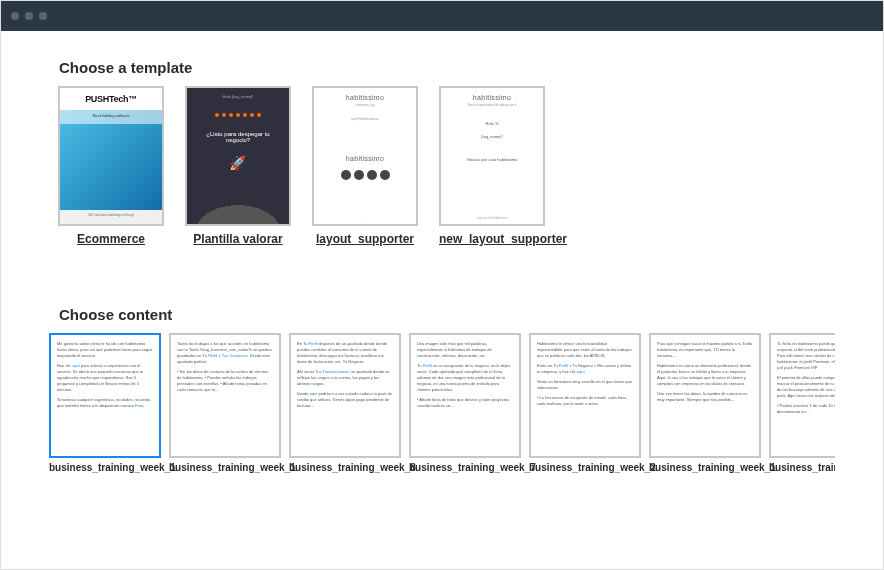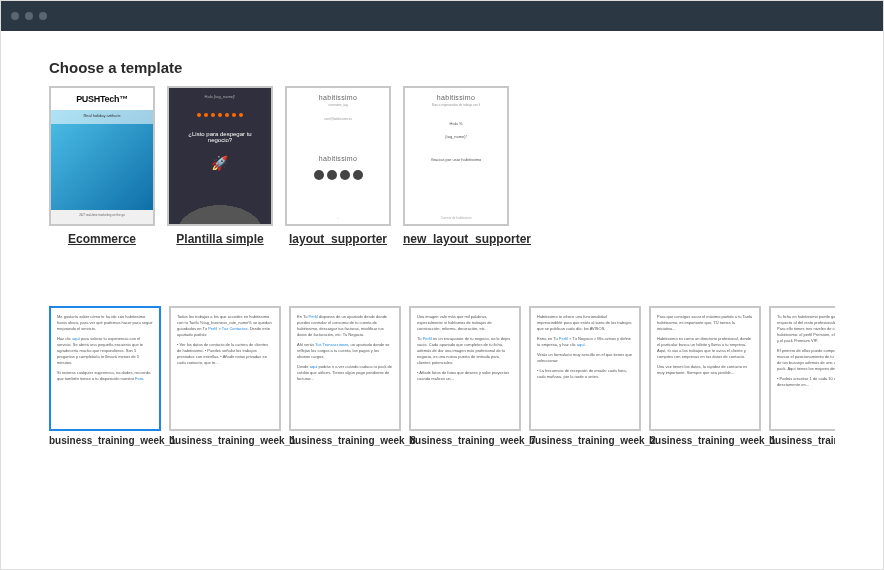--- a/index.html
+++ b/index.html
@@ -1,23 +1,23 @@
 <!DOCTYPE html>
 <html><head>
 <meta charset="utf-8">
 <style>
   * { box-sizing: border-box; margin: 0; padding: 0; }
   body { font-family: -apple-system, BlinkMacSystemFont, "Segoe UI", Arial, sans-serif; background: #fff; font-size: 12px; color: #333; }
   .window { width: 884px; height: 570px; border: 1px solid #ddd; background: #fff; overflow: hidden; position: relative; }
   .titlebar { height: 30px; background: #2b3742; display: flex; align-items: center; padding-left: 10px; gap: 6px; }
   .titlebar .dot { width: 8px; height: 8px; border-radius: 50%; background: #5a6672; }
   .content { padding: 28px 48px 20px 48px; height: calc(570px - 30px); }
-  .section-title { font-size: 15px; font-weight: 700; color: #2b2b2b; margin-bottom: 10px; }
+  .section-title { font-size: 15px; font-weight: 700; color: #2b2b2b; margin-bottom: 10px; margin-left: 10px; }
   .template-row { display: flex; gap: 12px; margin-bottom: 60px; }
-  .template-card { width: 106px; text-align: center; cursor: pointer; }
+  .template-card { width: 106px; text-align: center; cursor: pointer; margin-left: 9px; }
   .template-thumb { width: 106px; height: 140px; border: 2px solid #c7c7c7; background: #fafafa; position: relative; overflow: hidden; display: flex; flex-direction: column; }
   .template-card.selected .template-thumb { border-color: #1e87e5; }
   .template-label { font-size: 12px; font-weight: 700; margin-top: 6px; color: #2b2b2b; display: block; text-decoration: underline; }
   .content-section { }
   .content-row { display: flex; gap: 8px; overflow: hidden; }
   .content-card { width: 112px; flex: 0 0 112px; text-align: center; cursor: pointer; }
   .content-thumb { width: 112px; height: 125px; border: 2px solid #c7c7c7; background: #fff; padding: 6px; font-size: 4px; line-height: 1.5; text-align: left; color: #555; overflow: hidden; }
   .content-card.selected .content-thumb { border-color: #1e87e5; }
   .content-label { font-size: 10px; font-weight: 700; margin-top: 4px; color: #2b2b2b; display: block; white-space: nowrap; }
   .tiny-link { color: #1e87e5; }
@@ -91,21 +91,21 @@
               <span></span>
               <span></span>
               <span></span>
               <span></span>
               <span></span>
             </div>
           <div class="t2-q">¿Listo para despegar tu negocio?</div>
           <div class="t2-rocket">🚀</div>
           <div class="t2-curve"></div>
         </div>
-        <span class="template-label">Plantilla simple</span>
+        <span class="template-label">Plantilla valorar</span>
       </div>
 
       <div class="template-card">
         <div class="template-thumb" style="background:#fff; display:flex; flex-direction:column;">
           <div class="th-name">habitissimo</div>
           <div class="th-sub">username_tag</div>
           <div class="th-sub">user@habitissimo.es</div>
           <div class="th-name" style="margin-top:18px;">habitissimo</div>
           <div class="th-social">
               <span></span>
@@ -126,20 +126,21 @@
           <div class="th-line">{tag_name}!</div>
           <div class="th-line" style="margin-top:14px;">Gracias por usar habitissimo</div>
           <div class="th-footer">Correos de habitissimo</div>
         </div>
         <span class="template-label">new_layout_supporter</span>
       </div>
 
     </div>
 
     <div class="content-section">
+      <div class="section-title">Choose content</div>
       <div class="content-row" id="content-row">
           <div class="content-card selected">
             <div class="content-thumb">
               <p>Me gustaría saber cómo te ha ido con habitissimo hasta ahora, para ver qué podemos hacer para seguir mejorando el servicio.</p>
               <p>Haz clic <span class="tiny-link">aquí</span> para valorar tu experiencia con el servicio. Se abrirá una pequeña encuesta que te agradecería mucho que respondieras. Son 5 preguntas y completarla te llevará menos de 5 minutos.</p>
               <p>Si tuvieras cualquier sugerencia, no dudes, recuerda que también tienes a tu disposición nuestro <span class="tiny-link">Foro</span>.</p>
             </div>
             <span class="content-label">business_training_week_1</span>
           </div>
           <div class="content-card">

